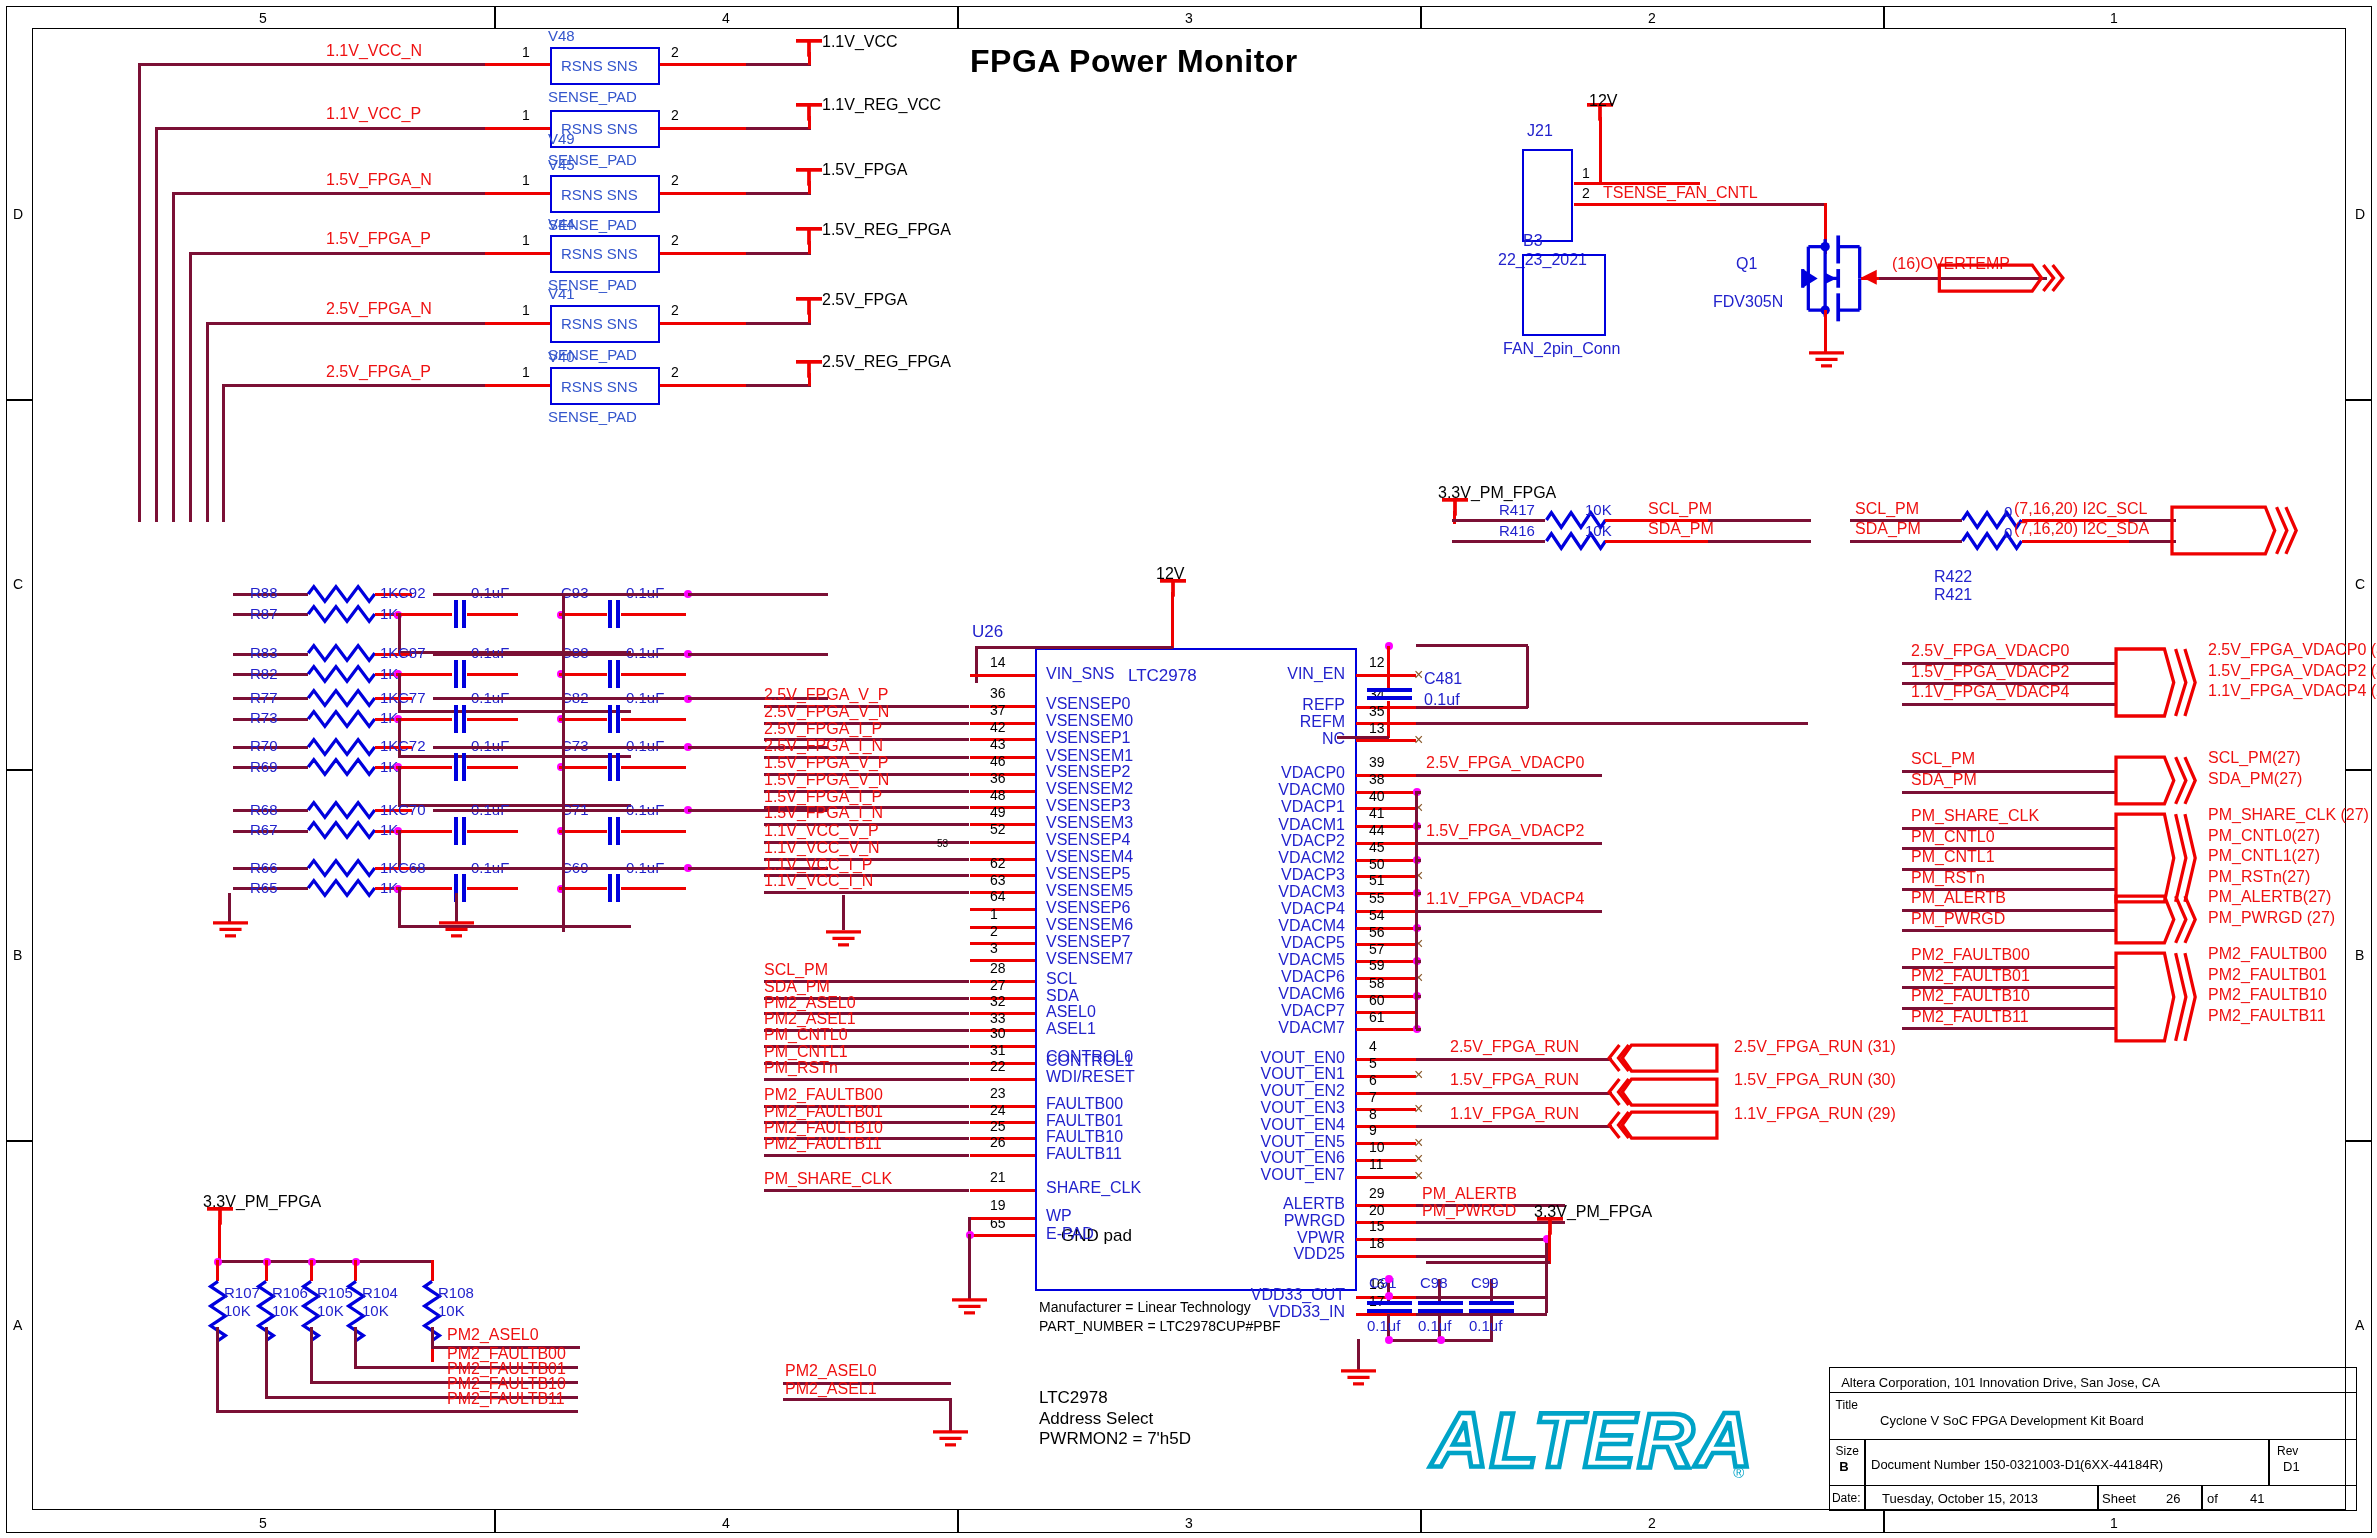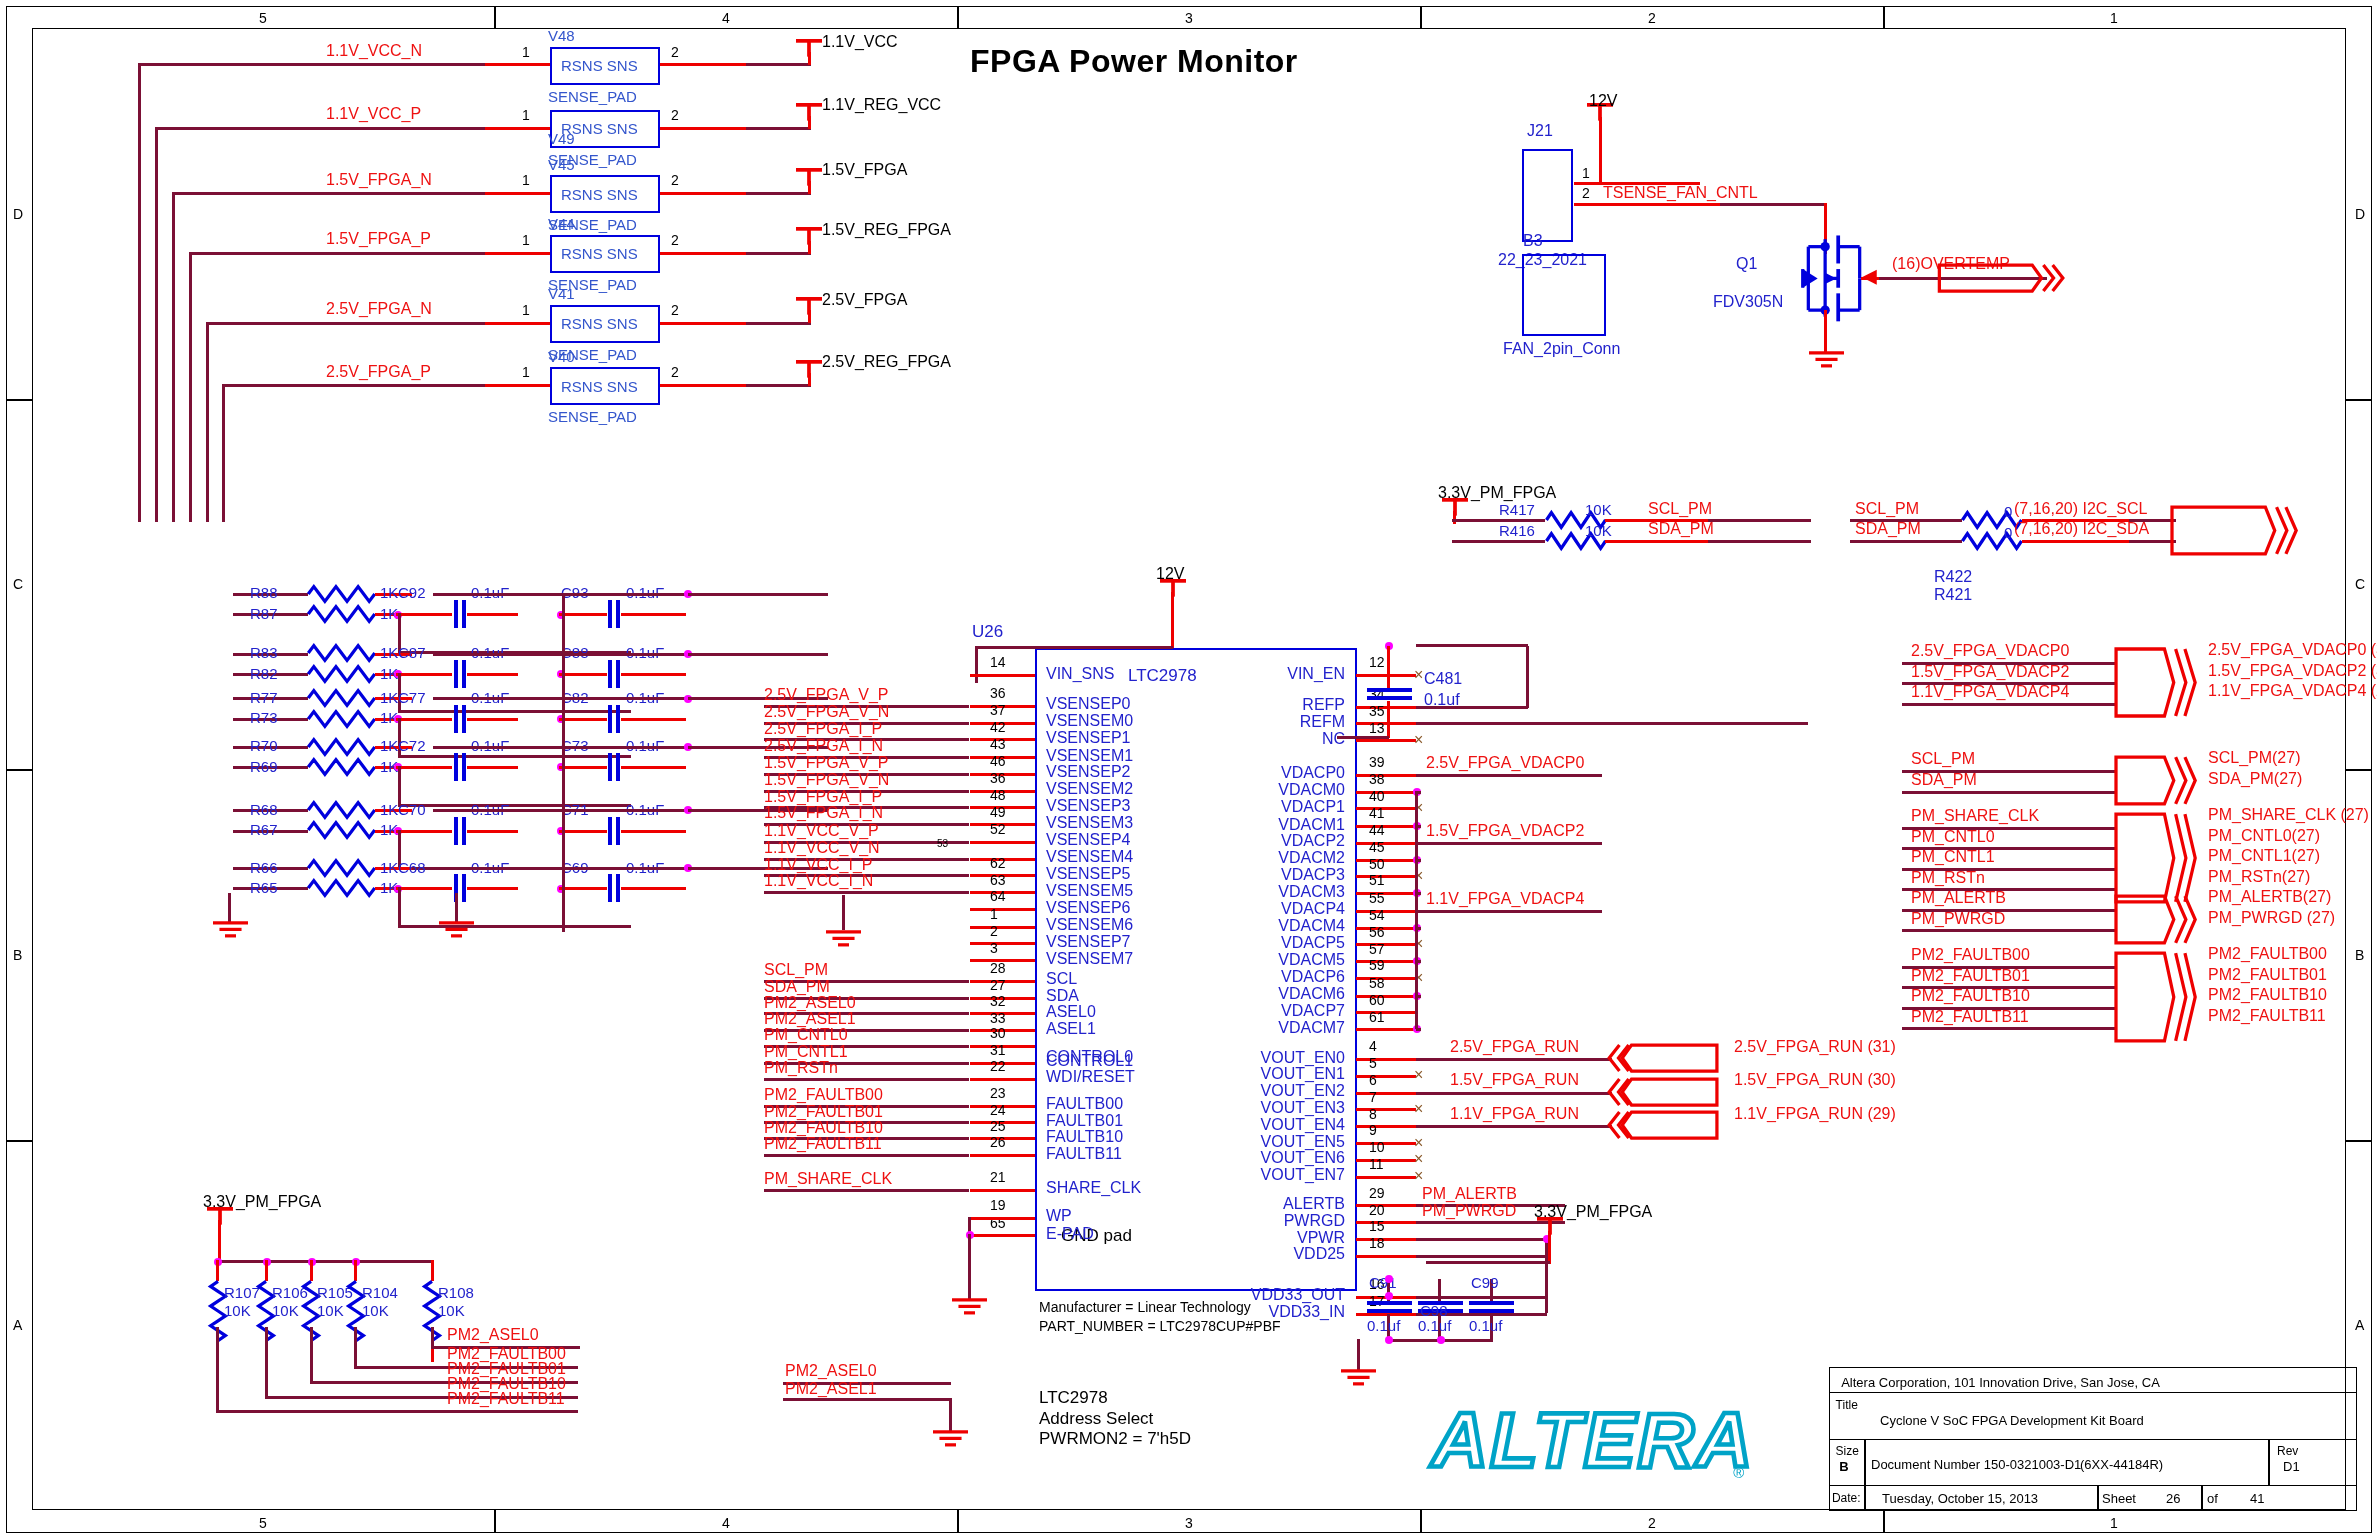--- a/index.html
+++ b/index.html
@@ -918,21 +918,21 @@
     </div>
     <div class="wire vw" style="left: 1387px; top: 1314px; height: 26px;"></div>
     <div class="lblB" style="left: 1369px; top: 1275px; font-size: 15px;">C91</div>
     <div class="lblB" style="left: 1367px; top: 1318px; font-size: 15px;">0.1uf</div>
     <div class="wire vw" style="left: 1438px; top: 1279px; height: 22.4px;"></div>
     <div class="capsym" style="left: 1418px; top: 1301px; width: 45px; height: 13px;">
       <div style="position: absolute; left: 0px; top: 0px; width: 45px; height: 3.7px; background: rgb(0, 0, 221);"></div>
       <div style="position: absolute; left: 0px; top: 8.4px; width: 45px; height: 3.7px; background: rgb(0, 0, 221);"></div>
     </div>
     <div class="wire vw" style="left: 1438px; top: 1314px; height: 26px;"></div>
-    <div class="lblB" style="left: 1420px; top: 1275px; font-size: 15px; margin-top: 28px;">C98</div>
+    <div class="lblB" style="left: 1420px; top: 1275px; font-size: 15px;">C98</div>
     <div class="lblB" style="left: 1418px; top: 1318px; font-size: 15px;">0.1uf</div>
     <div class="wire vw" style="left: 1490px; top: 1279px; height: 22.4px;"></div>
     <div class="capsym" style="left: 1469px; top: 1301px; width: 45px; height: 13px;">
       <div style="position: absolute; left: 0px; top: 0px; width: 45px; height: 3.7px; background: rgb(0, 0, 221);"></div>
       <div style="position: absolute; left: 0px; top: 8.4px; width: 45px; height: 3.7px; background: rgb(0, 0, 221);"></div>
     </div>
     <div class="wire vw" style="left: 1490px; top: 1314px; height: 26px;"></div>
     <div class="lblB" style="left: 1471px; top: 1275px; font-size: 15px;">C99</div>
     <div class="lblB" style="left: 1469px; top: 1318px; font-size: 15px;">0.1uf</div>
     <div class="wire hw" style="left: 1387px; top: 1339px; width: 106px;"></div>

